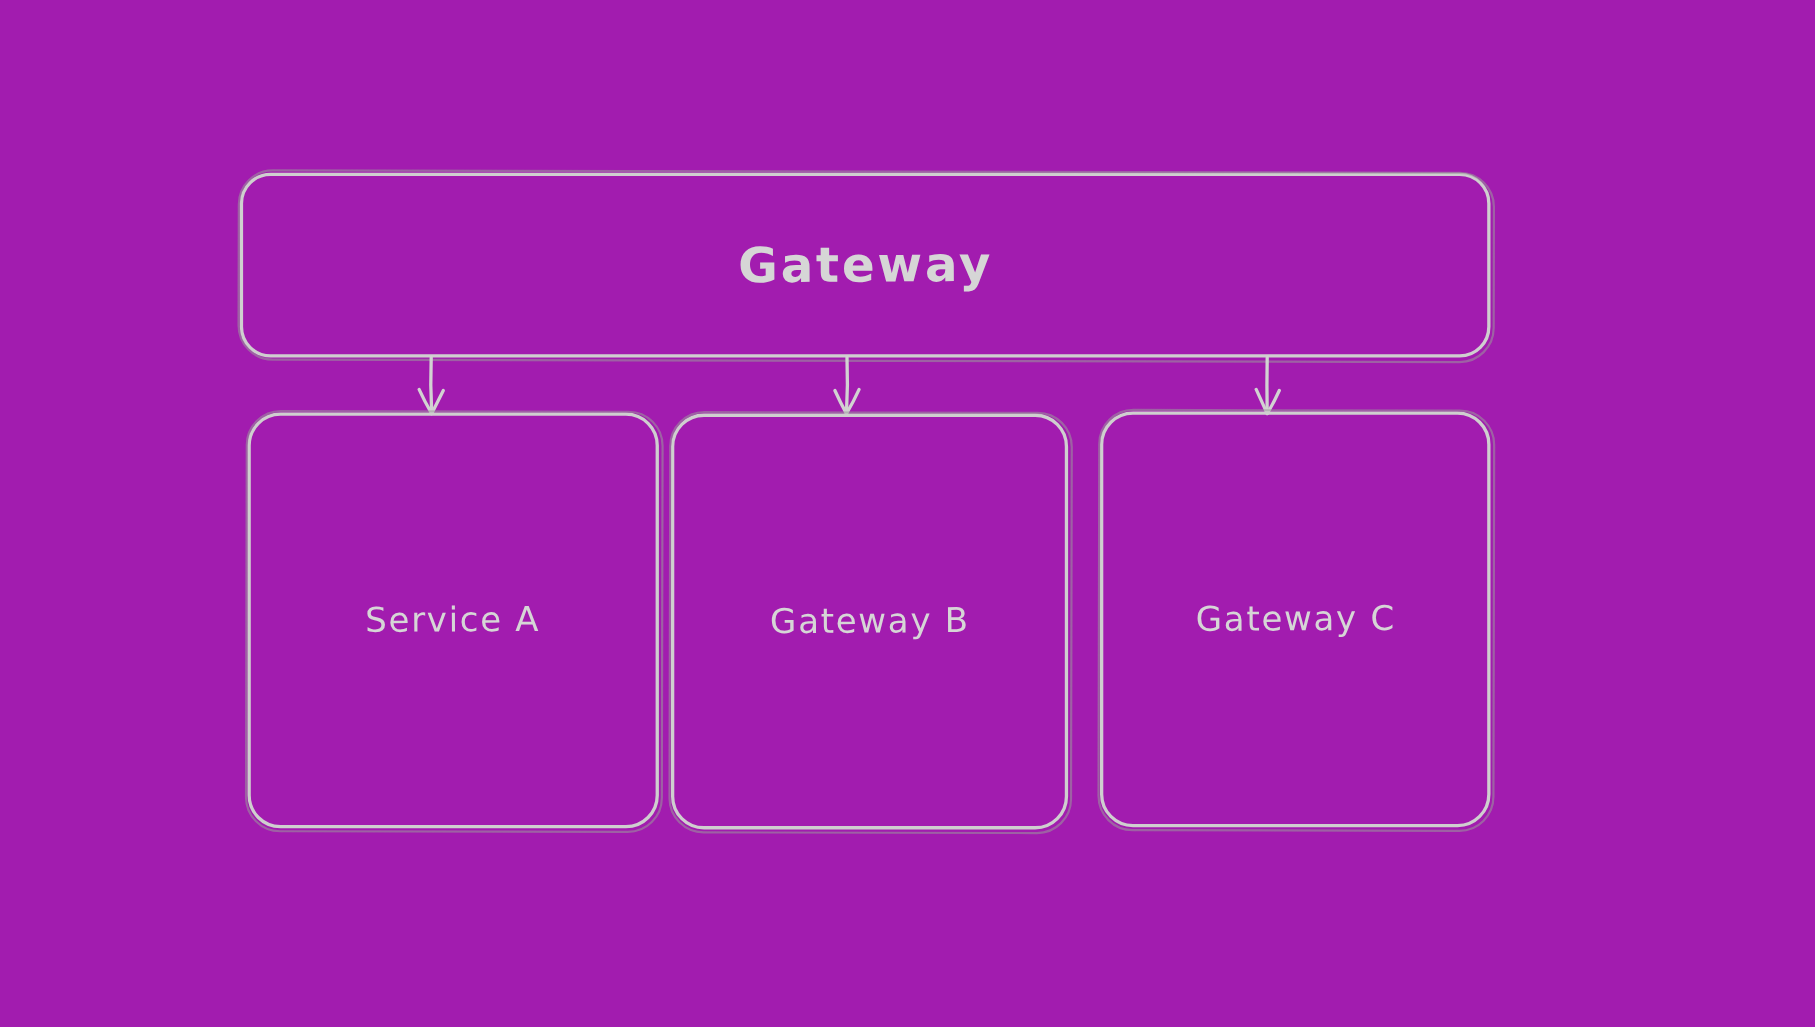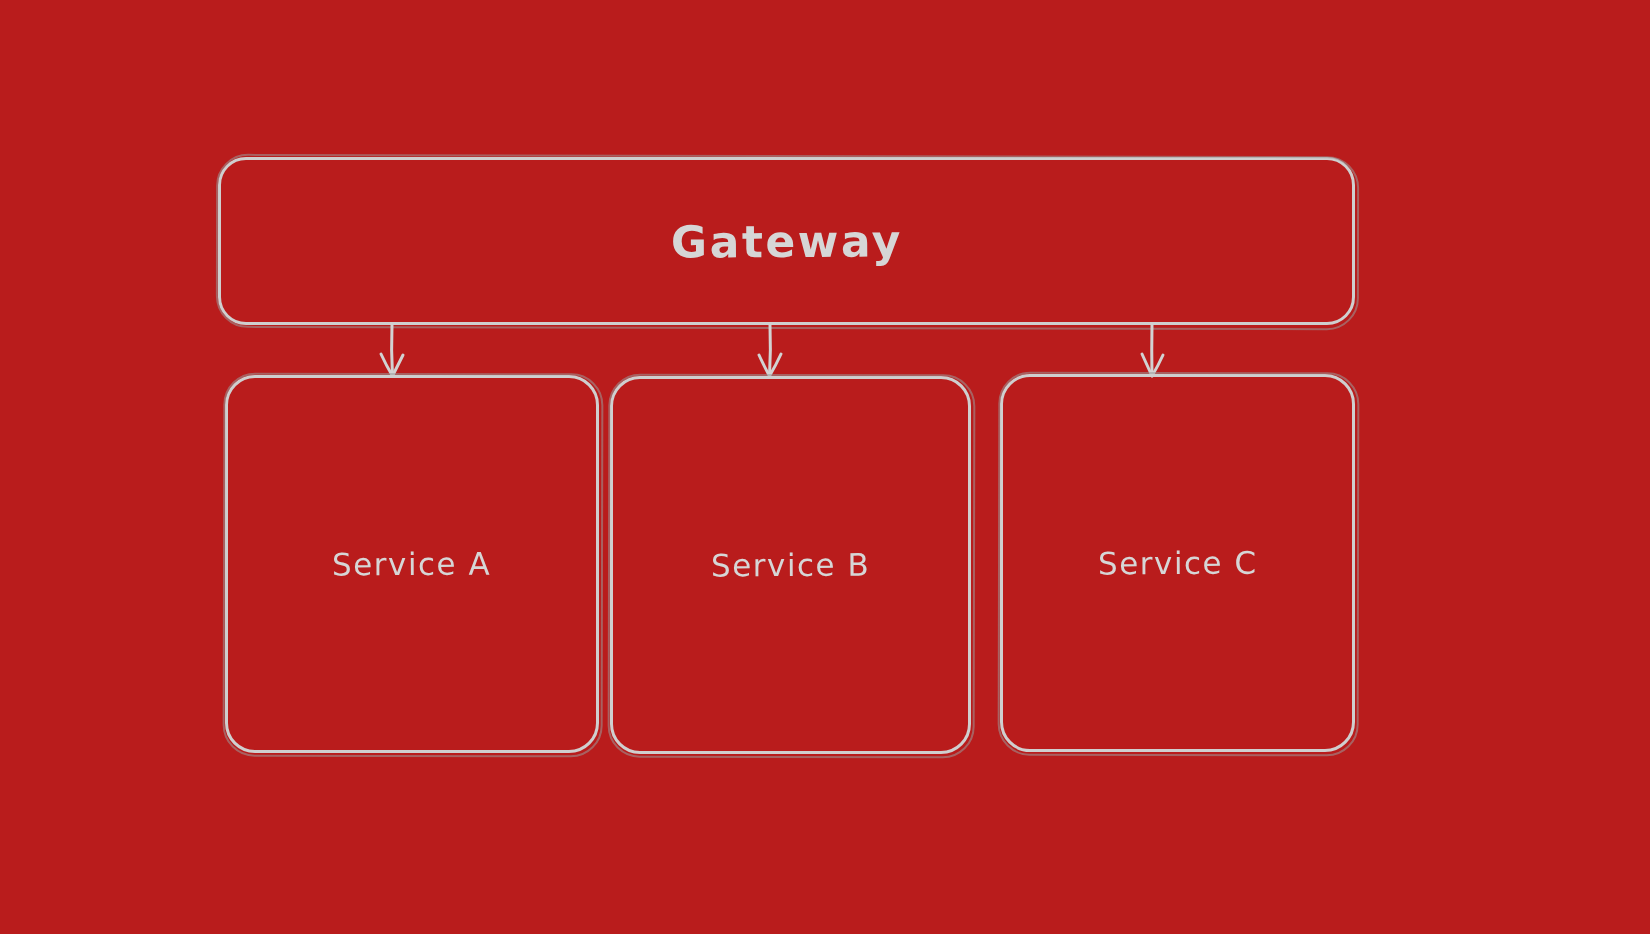--- a/index.html
+++ b/index.html
@@ -5,21 +5,21 @@
   html, body {
     margin: 0;
     padding: 0;
     background: #141414;
     font-family: "DejaVu Sans", "Liberation Sans", sans-serif;
   }
   .canvas {
     position: relative;
     width: 1650px;
     height: 934px;
-    background: #b91c1c;
+    background: #a21caf;
     overflow: hidden;
   }
   
   .node {
     position: absolute;
     border: 3px solid #cfcfcf;
     border-radius: 30px;
     background: transparent;
     display: flex;
     align-items: center;
@@ -103,20 +103,20 @@
   <svg class="arrow arrow-c" viewBox="0 0 44 58">
     <path d="M22 2 Q21.5 27 22 53"></path>
     <path d="M12 31 Q17 42 22 53 Q28 43 33 32"></path>
   </svg>
 
   <div class="node node-service-a">
     <span class="node-label">Service A</span>
   </div>
 
   <div class="node node-service-b">
-    <span class="node-label">Service B</span>
+    <span class="node-label">Gateway B</span>
   </div>
 
   <div class="node node-service-c">
-    <span class="node-label">Service C</span>
+    <span class="node-label">Gateway C</span>
   </div>
 
 </div>
 
 </body></html>

